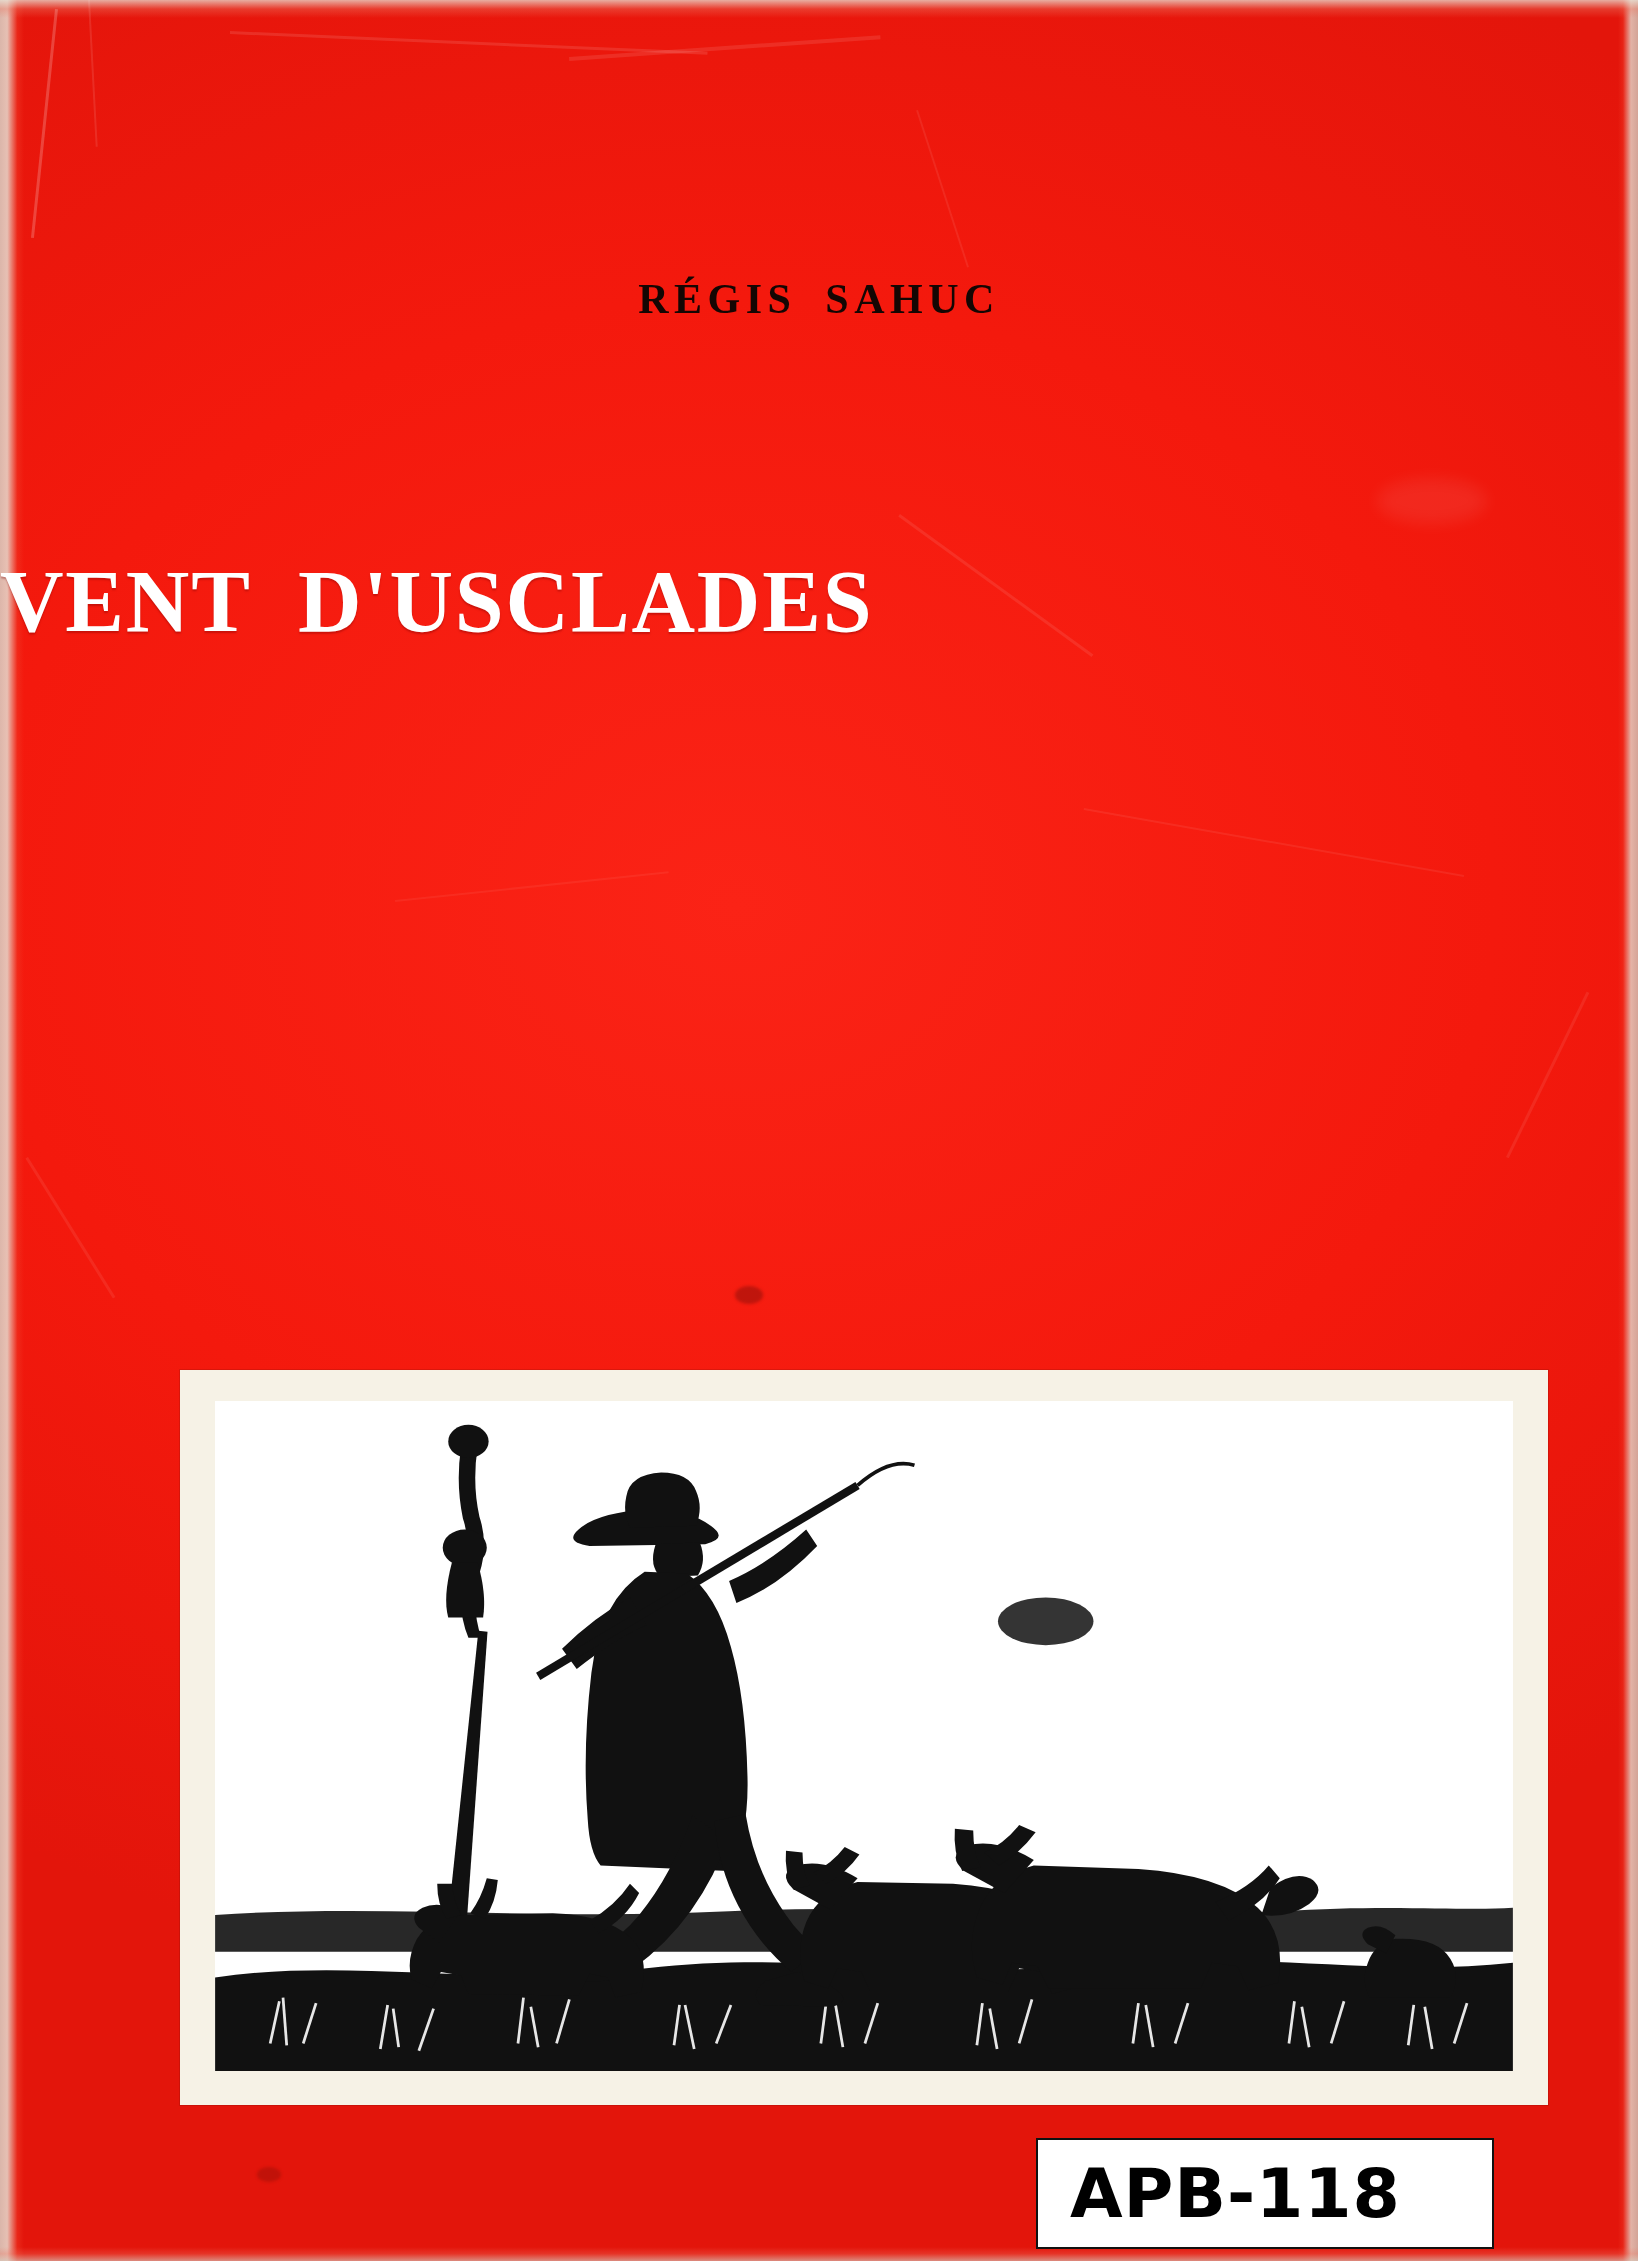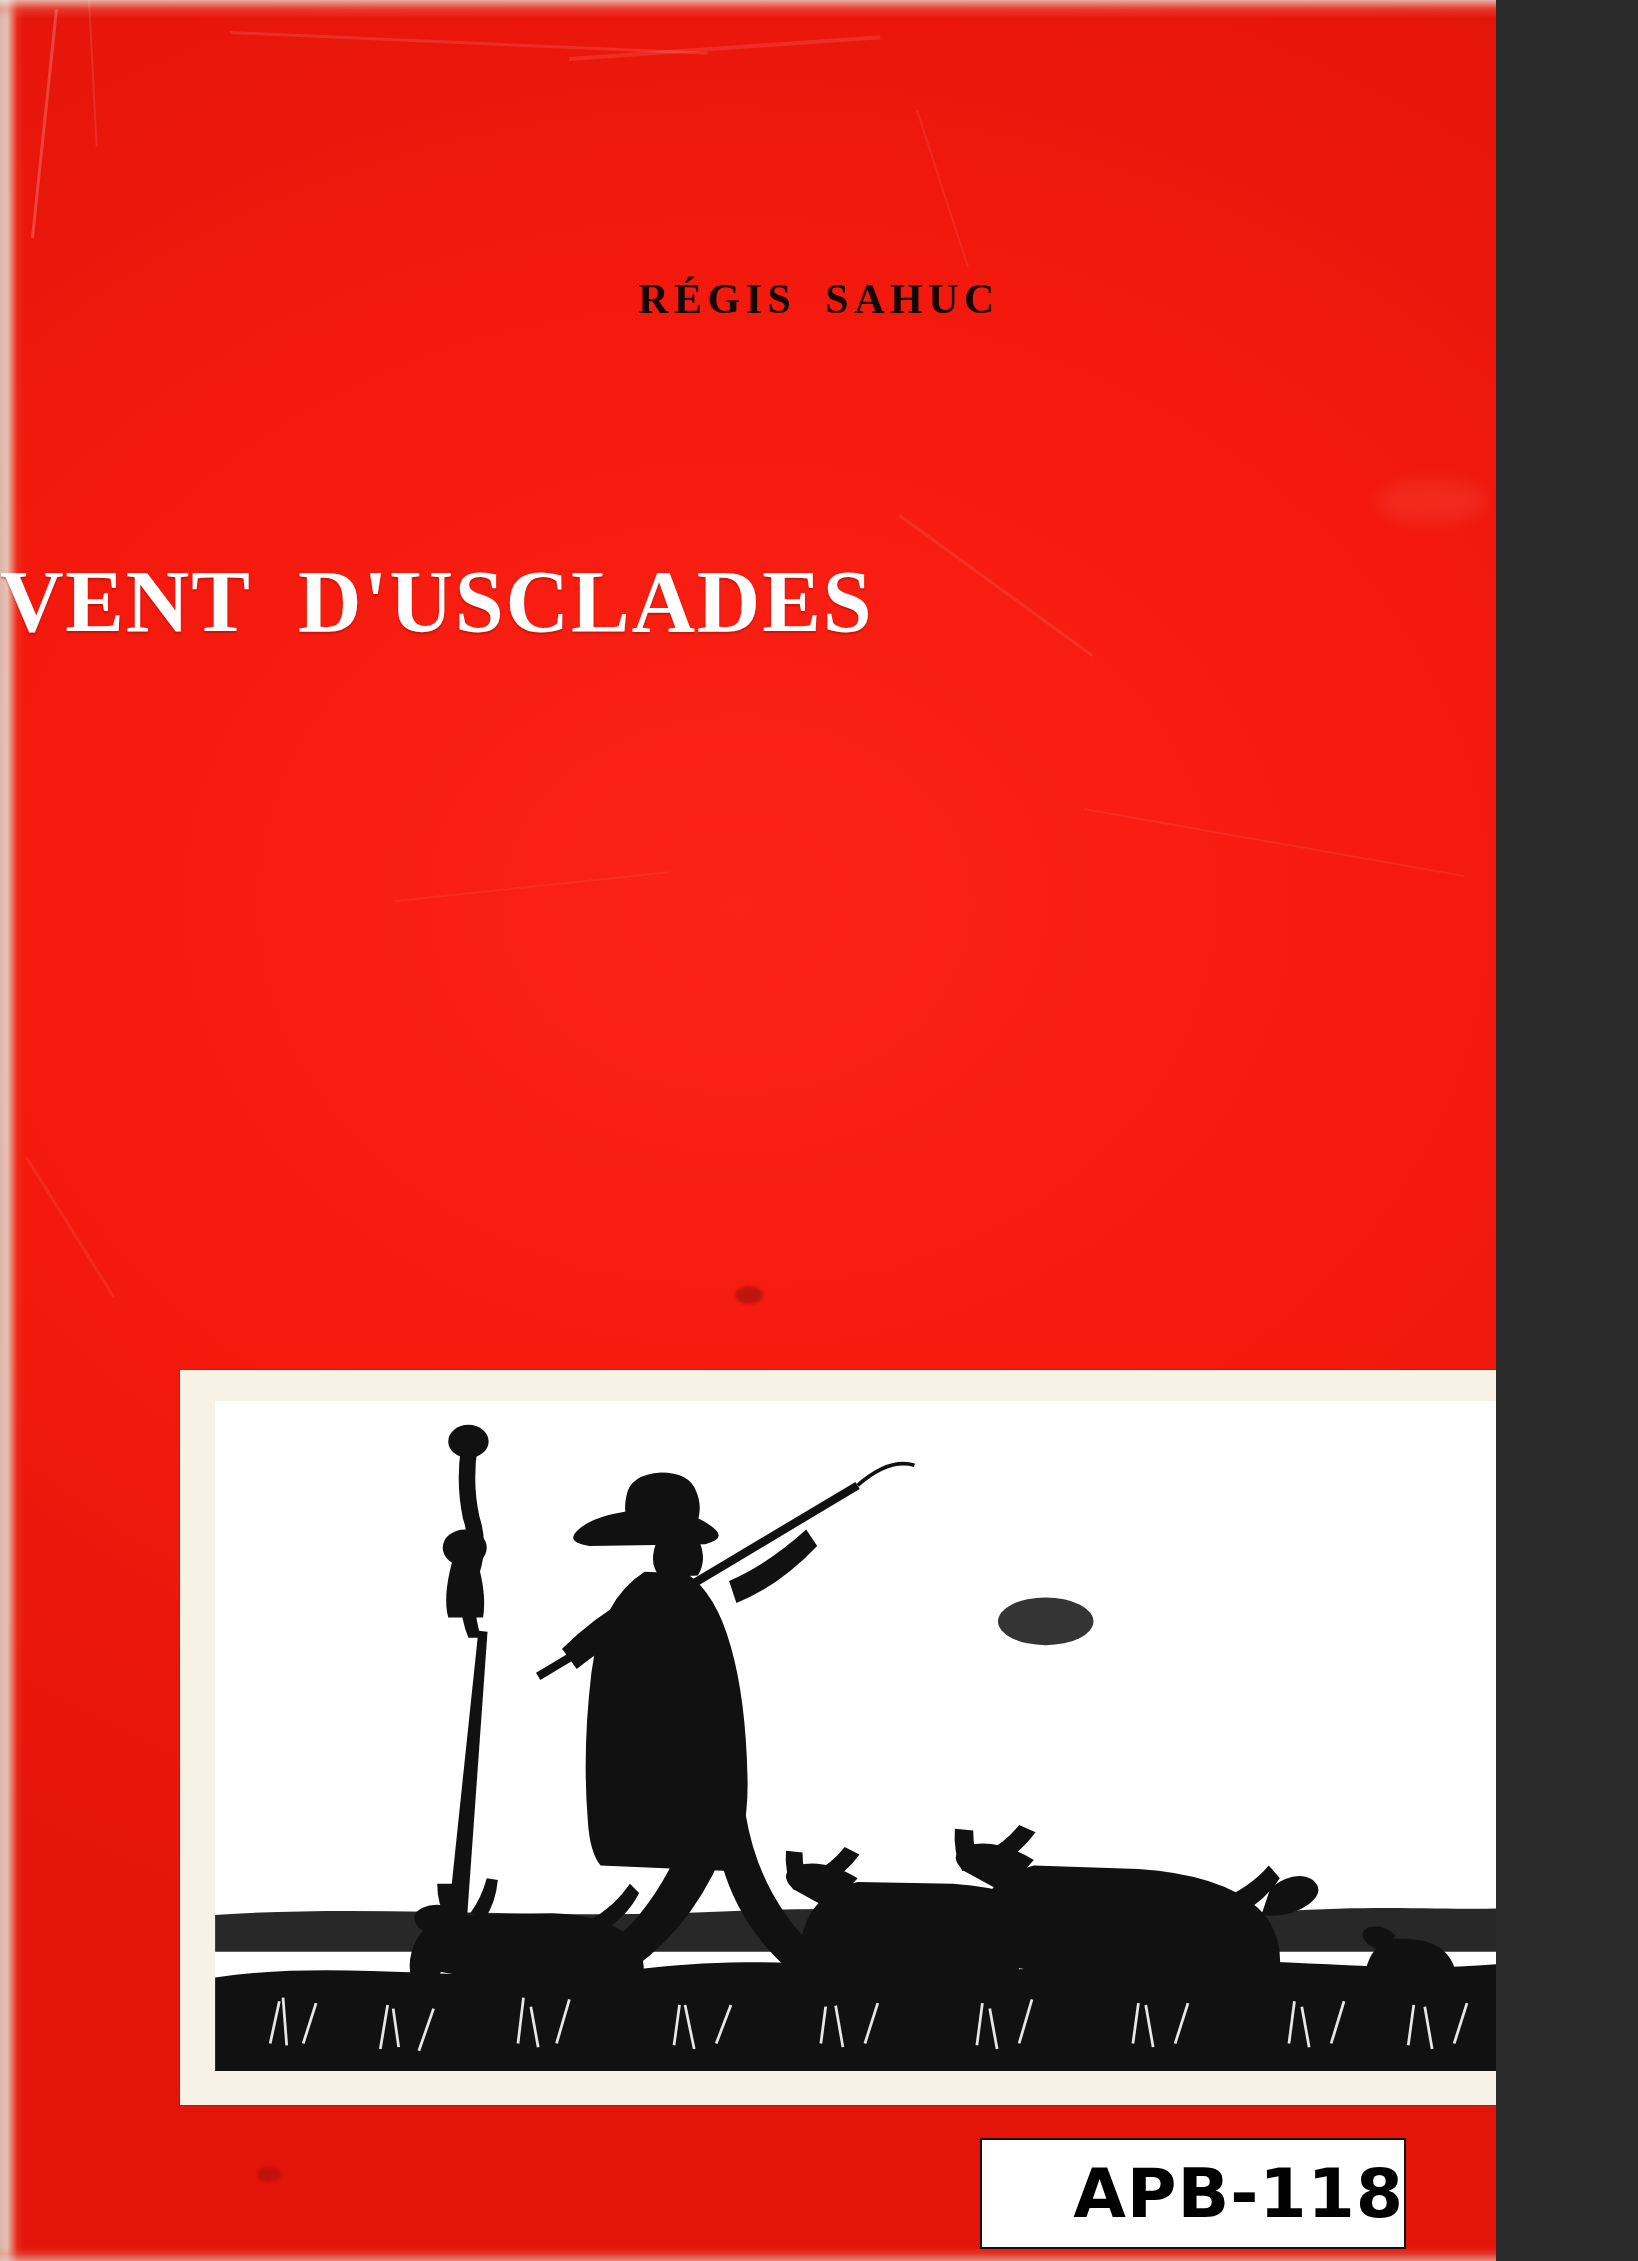--- a/index.html
+++ b/index.html
@@ -2,21 +2,21 @@
 <html style="font-size:14.7px"><head>
 <meta charset="utf-8">
 <style>
   html, body {
     margin: 0;
     padding: 0;
     background: #2b2b2b;
   }
   .page {
     position: relative;
-    width: 1496px;
+    width: 1638px;
     height: 2262px;
     overflow: hidden;
     background: #e8e4dc;
     font-family: "Liberation Serif", serif;
   }
 
   
   .cover {
     position: absolute;
     left: 0;
@@ -140,29 +140,30 @@
     width: 1298px;
     height: 670px;
     background: #ffffff;
     overflow: hidden;
   }
   .illustration svg { display: block; }
 
   
   .label-sticker {
     position: absolute;
-    left: 980px;
+    left: 1036px;
     top: 2138px;
     width: 422px;
     height: 107px;
     background: #ffffff;
     border: 2.8px solid #111;
     display: flex;
     align-items: center;
-    justify-content: flex-end;
+    justify-content: flex-start;
+    padding-left: 32px;
   }
   .label-sticker .code {
     font-family: "DejaVu Sans", sans-serif;
     font-weight: bold;
     font-size: 68px;
     color: #000;
     letter-spacing: 0.9px;
   }
 </style>
 </head>

